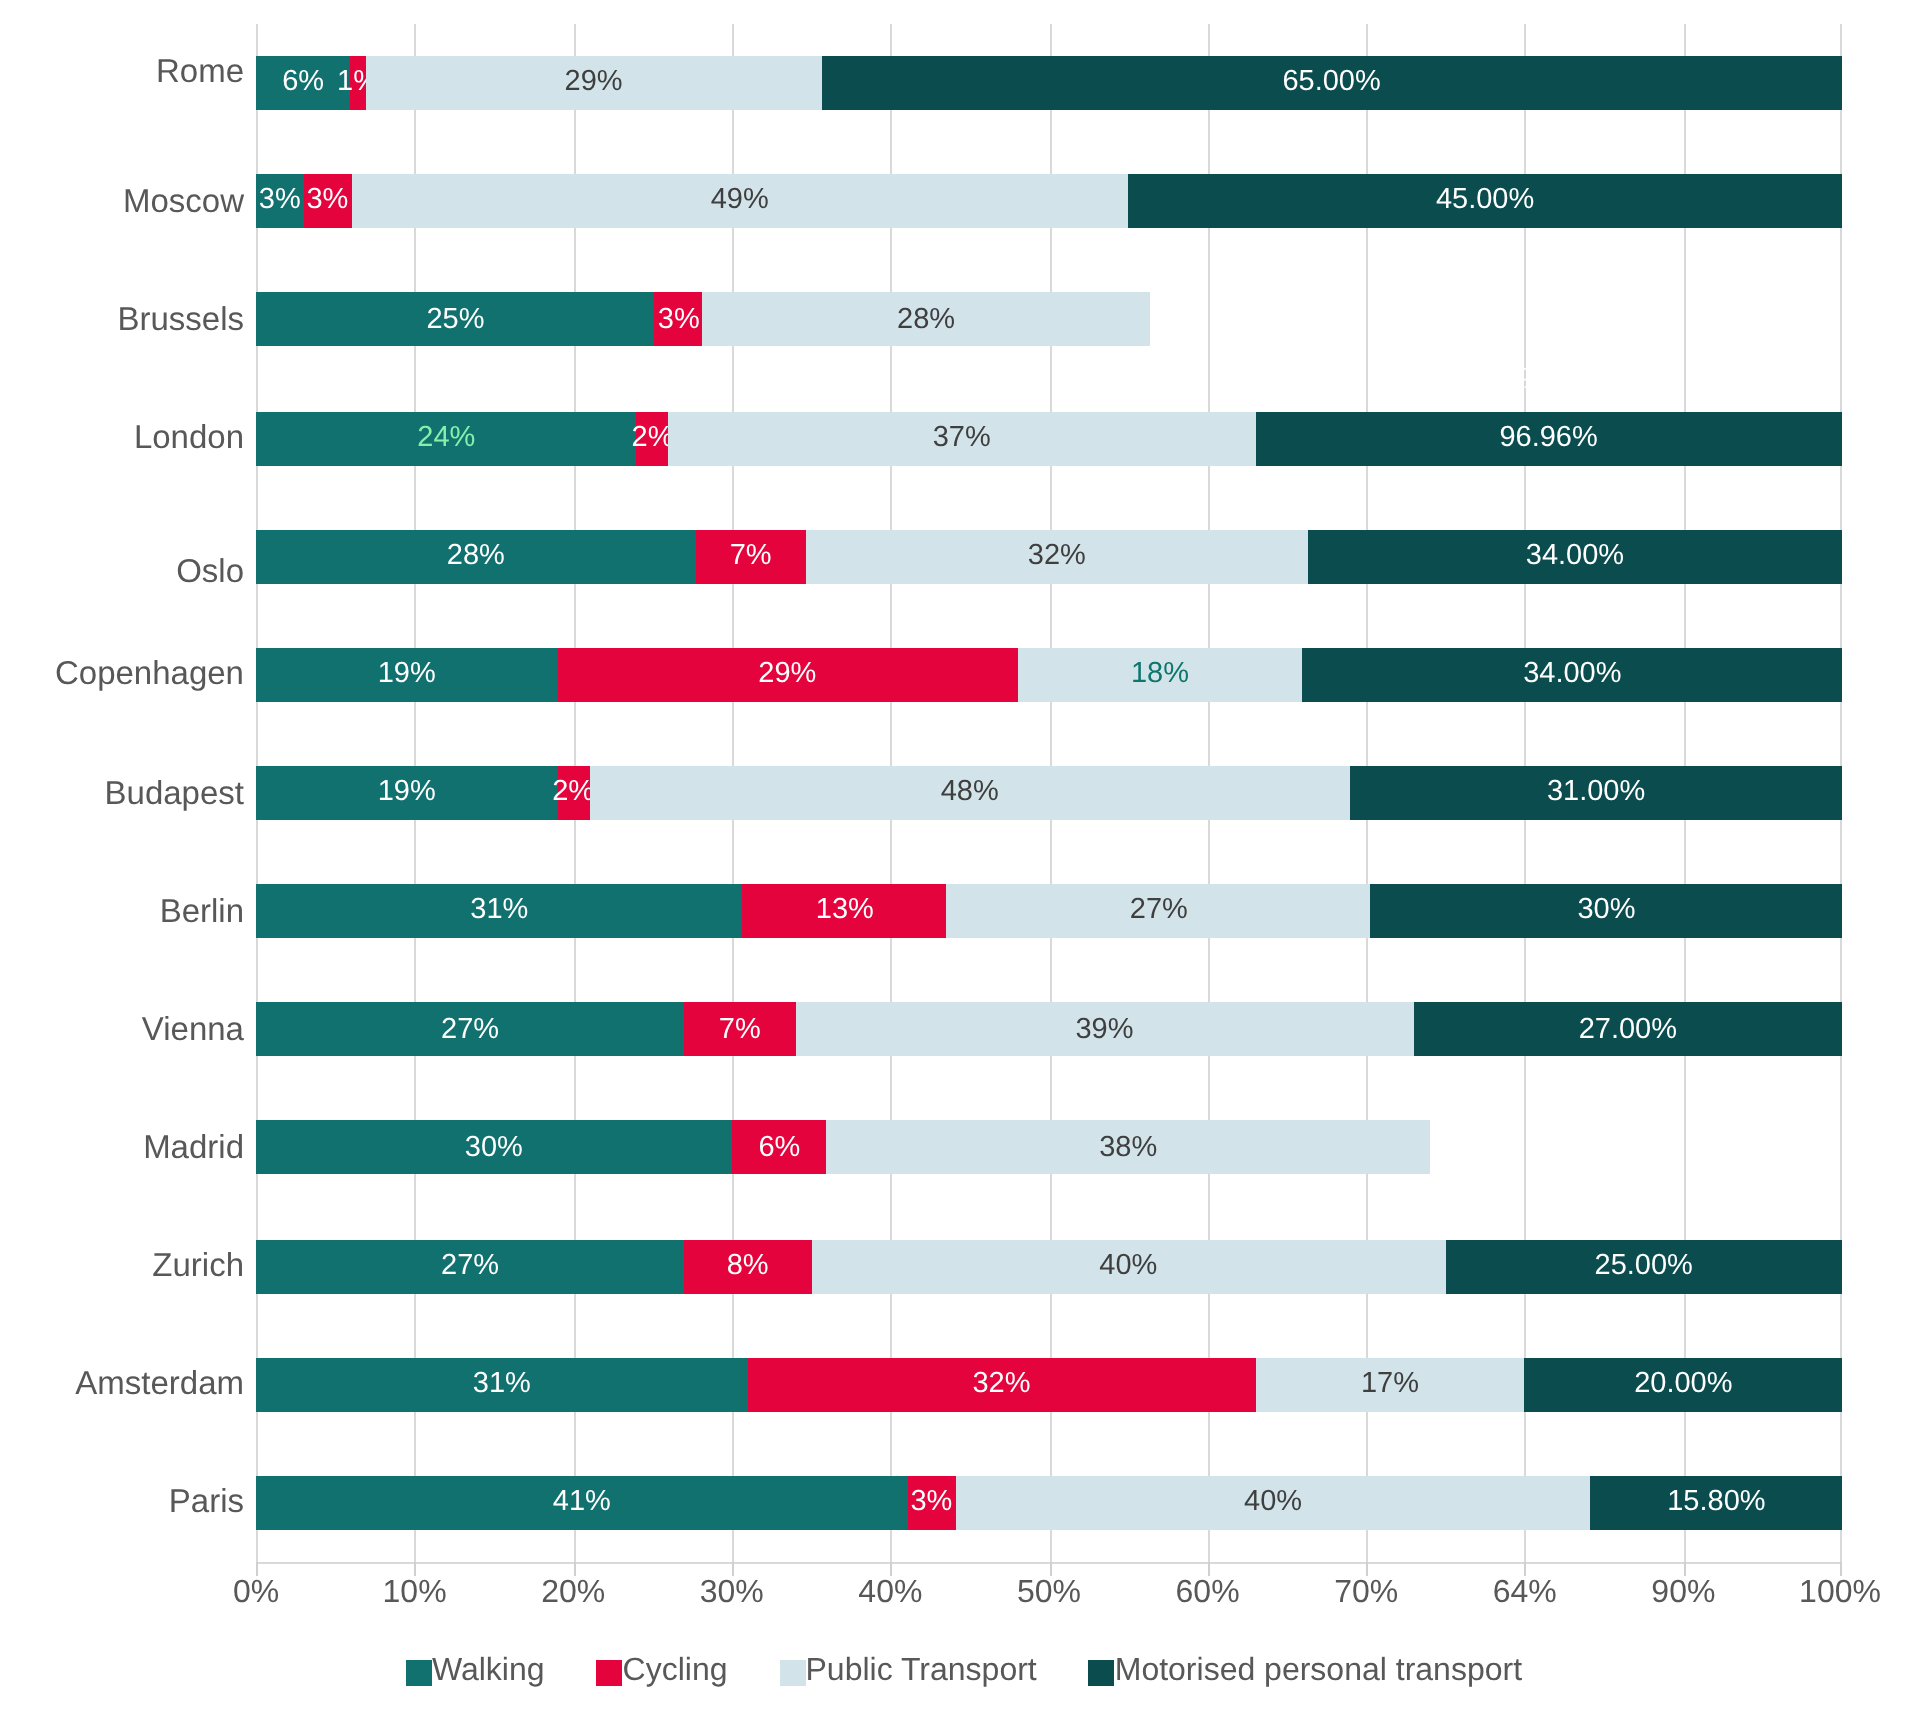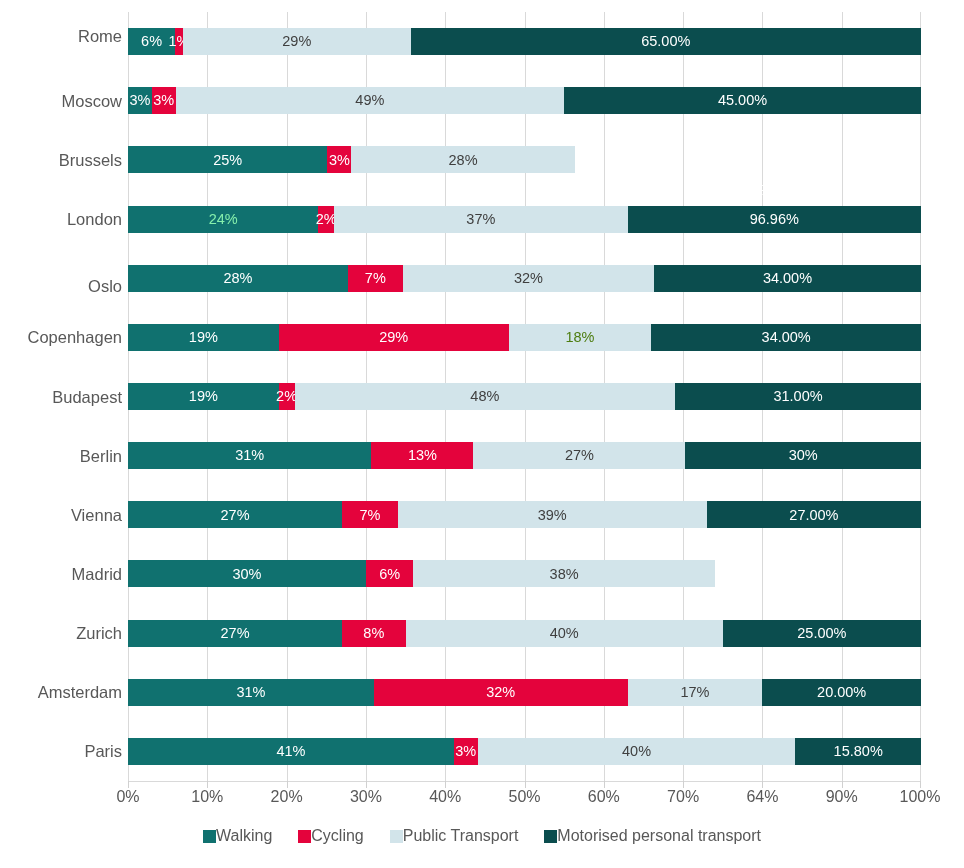--- a/index.html
+++ b/index.html
@@ -278,21 +278,21 @@
           </div>
         </div>
         <div class="bar-row" style="top: 311.846px;">
           <div class="seg walking" style="width: 19%; background: rgb(16, 113, 111);">
             <span class="seg-label" style="color: rgb(255, 255, 255);">19%</span>
           </div>
           <div class="seg cycling" style="width: 29%; background: rgb(228, 3, 60);">
             <span class="seg-label" style="color: rgb(255, 255, 255);">29%</span>
           </div>
           <div class="seg public" style="width: 18%; background: rgb(210, 228, 234);">
-            <span class="seg-label" style="color: #4d7c0f;">18%</span>
+            <span class="seg-label" style="color: #0f766e;">18%</span>
           </div>
           <div class="seg motor" style="width: 34%; background: rgb(11, 77, 78);">
             <span class="seg-label" style="color: rgb(255, 255, 255);">34.00%</span>
           </div>
         </div>
         <div class="bar-row" style="top: 371px;">
           <div class="seg walking" style="width: 19%; background: rgb(16, 113, 111);">
             <span class="seg-label" style="color: rgb(255, 255, 255);">19%</span>
           </div>
           <div class="seg cycling" style="width: 2%; background: rgb(228, 3, 60);">

